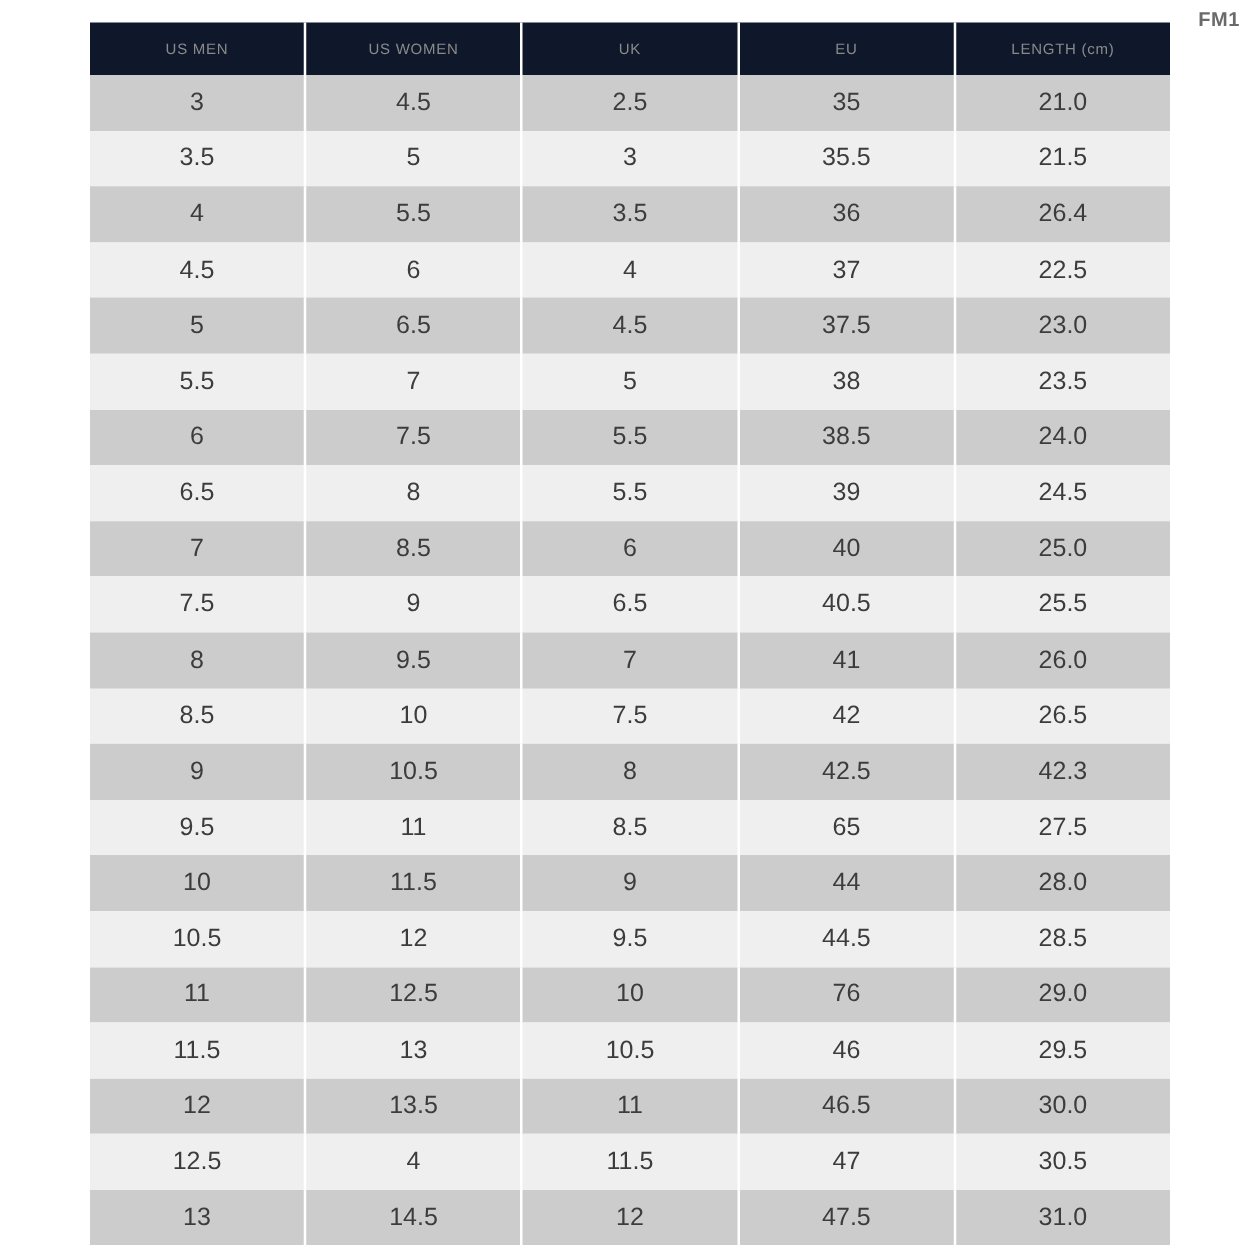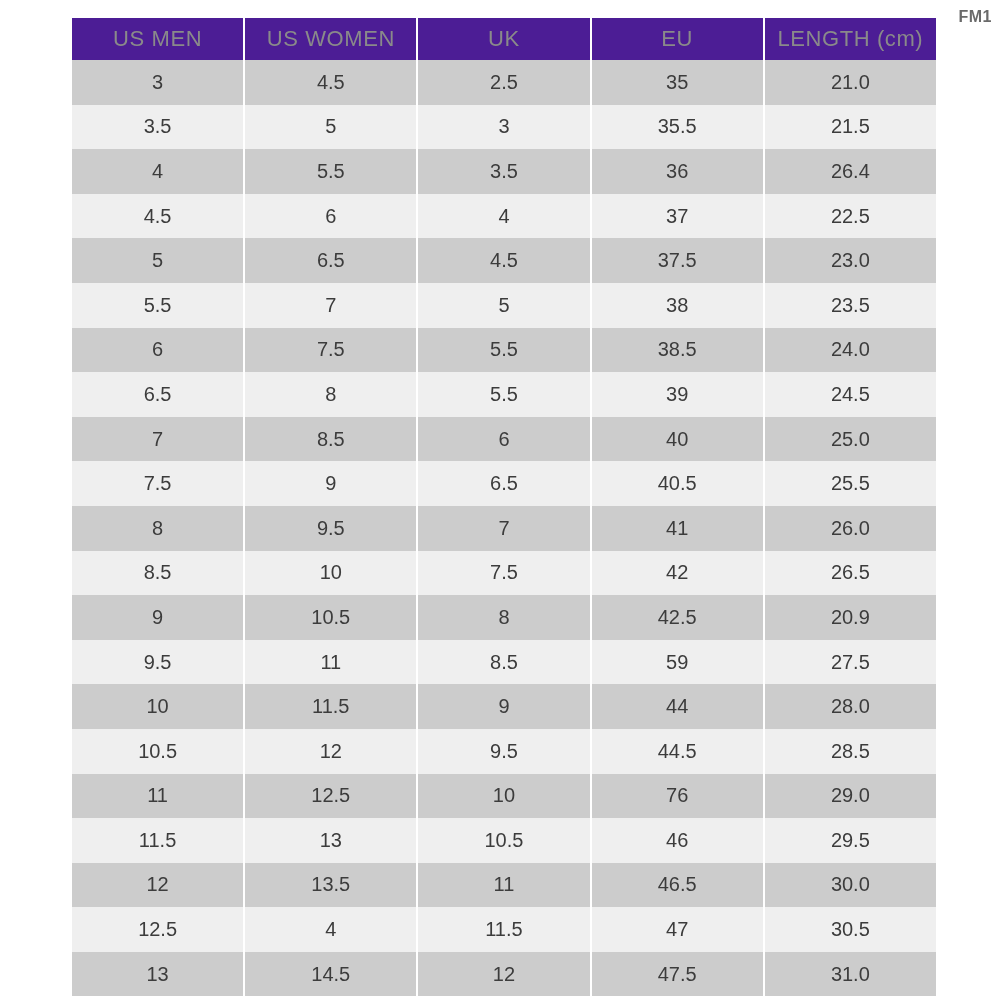--- a/index.html
+++ b/index.html
@@ -43,23 +43,23 @@
     text-align: center;
     vertical-align: middle;
     font-size: 20px;
     font-weight: normal;
     border-left: 2px solid #ffffff;
     border-right: 2px solid #ffffff;
     padding: 0;
   }
   table.size-table th {
     color: #8a8a8a;
-    font-size: 22px;
+    font-size: 12px;
     letter-spacing: 0.6px;
-    background: #4c1d95;
+    background: #0f172a;
     height: 42px;
   }
   table.size-table tbody tr.row-dark td {
     background: #cccccc;
     color: #3c3c3c;
   }
   table.size-table tbody tr.row-light td {
     background: #efefef;
     color: #3c3c3c;
   }
@@ -171,27 +171,27 @@
           <td>10</td>
           <td>7.5</td>
           <td>42</td>
           <td>26.5</td>
         </tr>
         <tr class="row-dark">
           <td>9</td>
           <td>10.5</td>
           <td>8</td>
           <td>42.5</td>
-          <td>20.9</td>
+          <td>42.3</td>
         </tr>
         <tr class="row-light">
           <td>9.5</td>
           <td>11</td>
           <td>8.5</td>
-          <td>59</td>
+          <td>65</td>
           <td>27.5</td>
         </tr>
         <tr class="row-dark">
           <td>10</td>
           <td>11.5</td>
           <td>9</td>
           <td>44</td>
           <td>28.0</td>
         </tr>
         <tr class="row-light">

